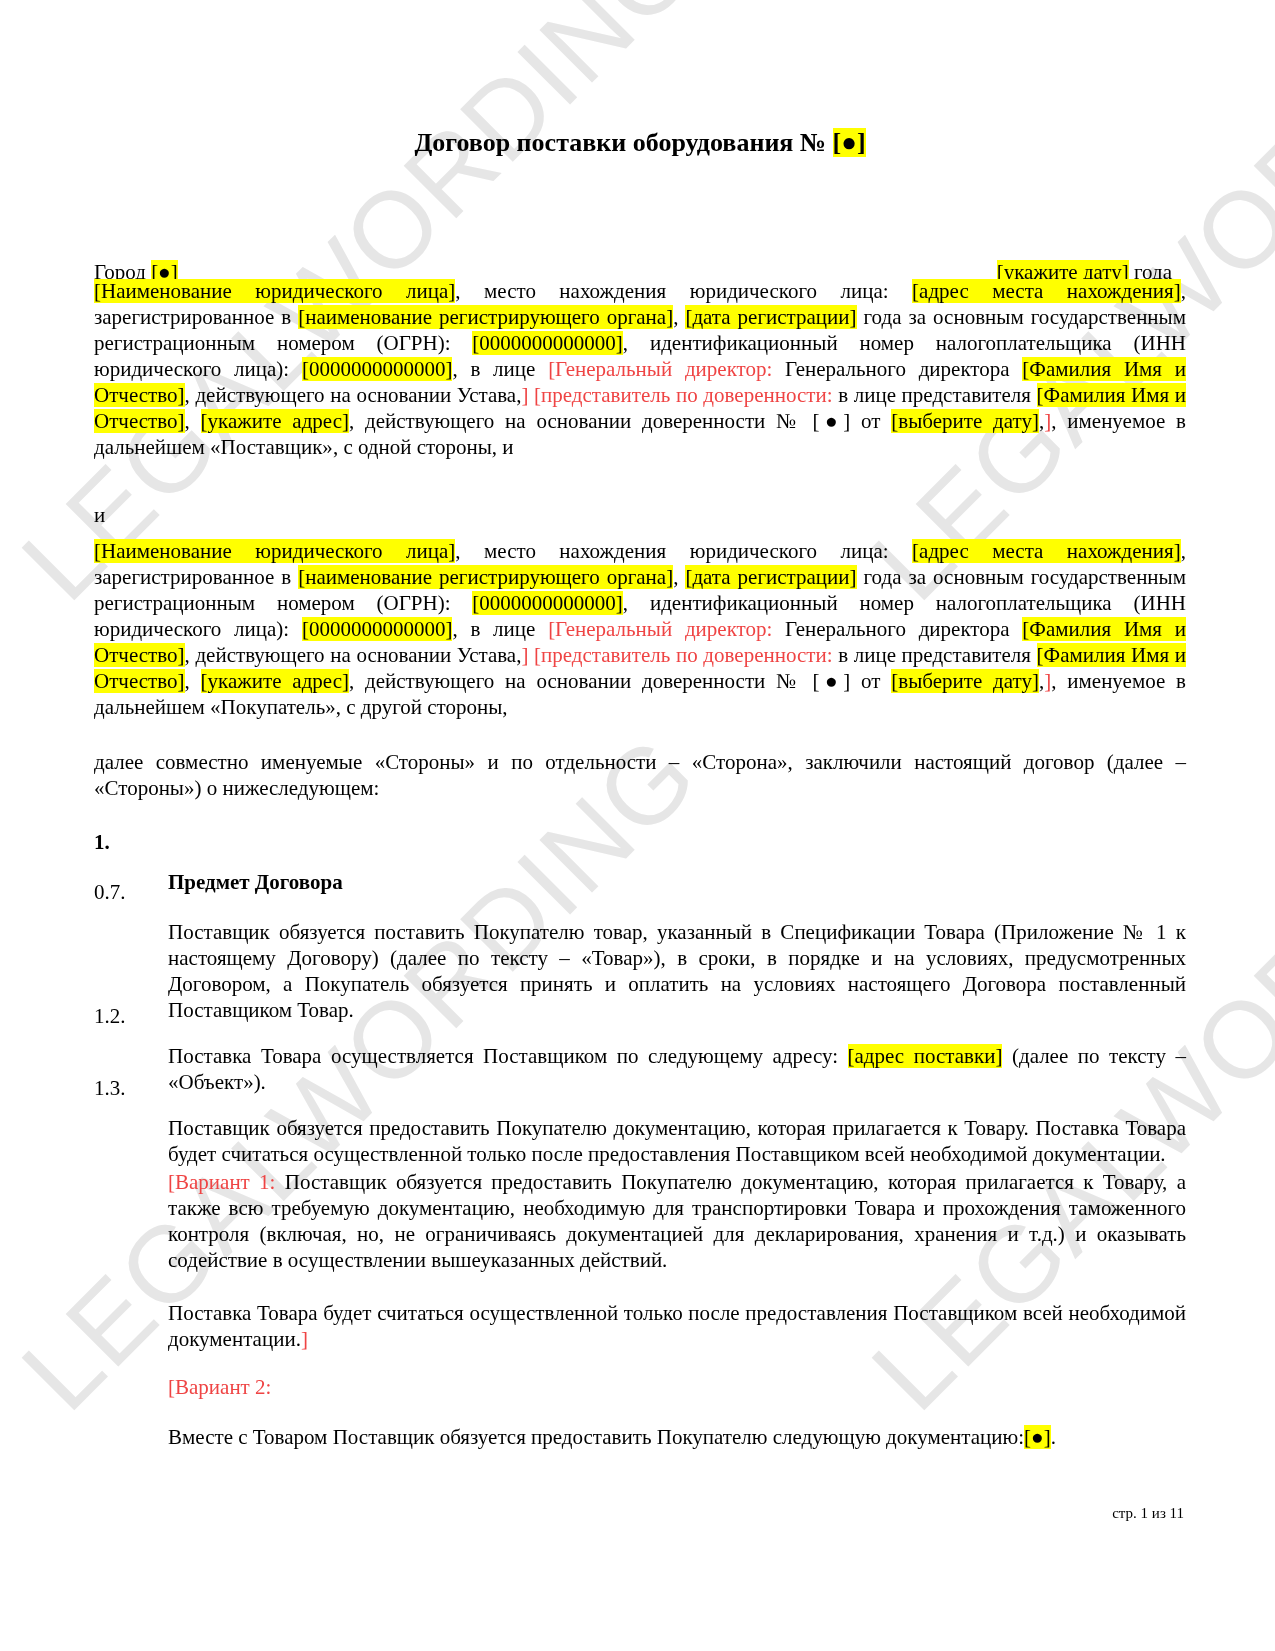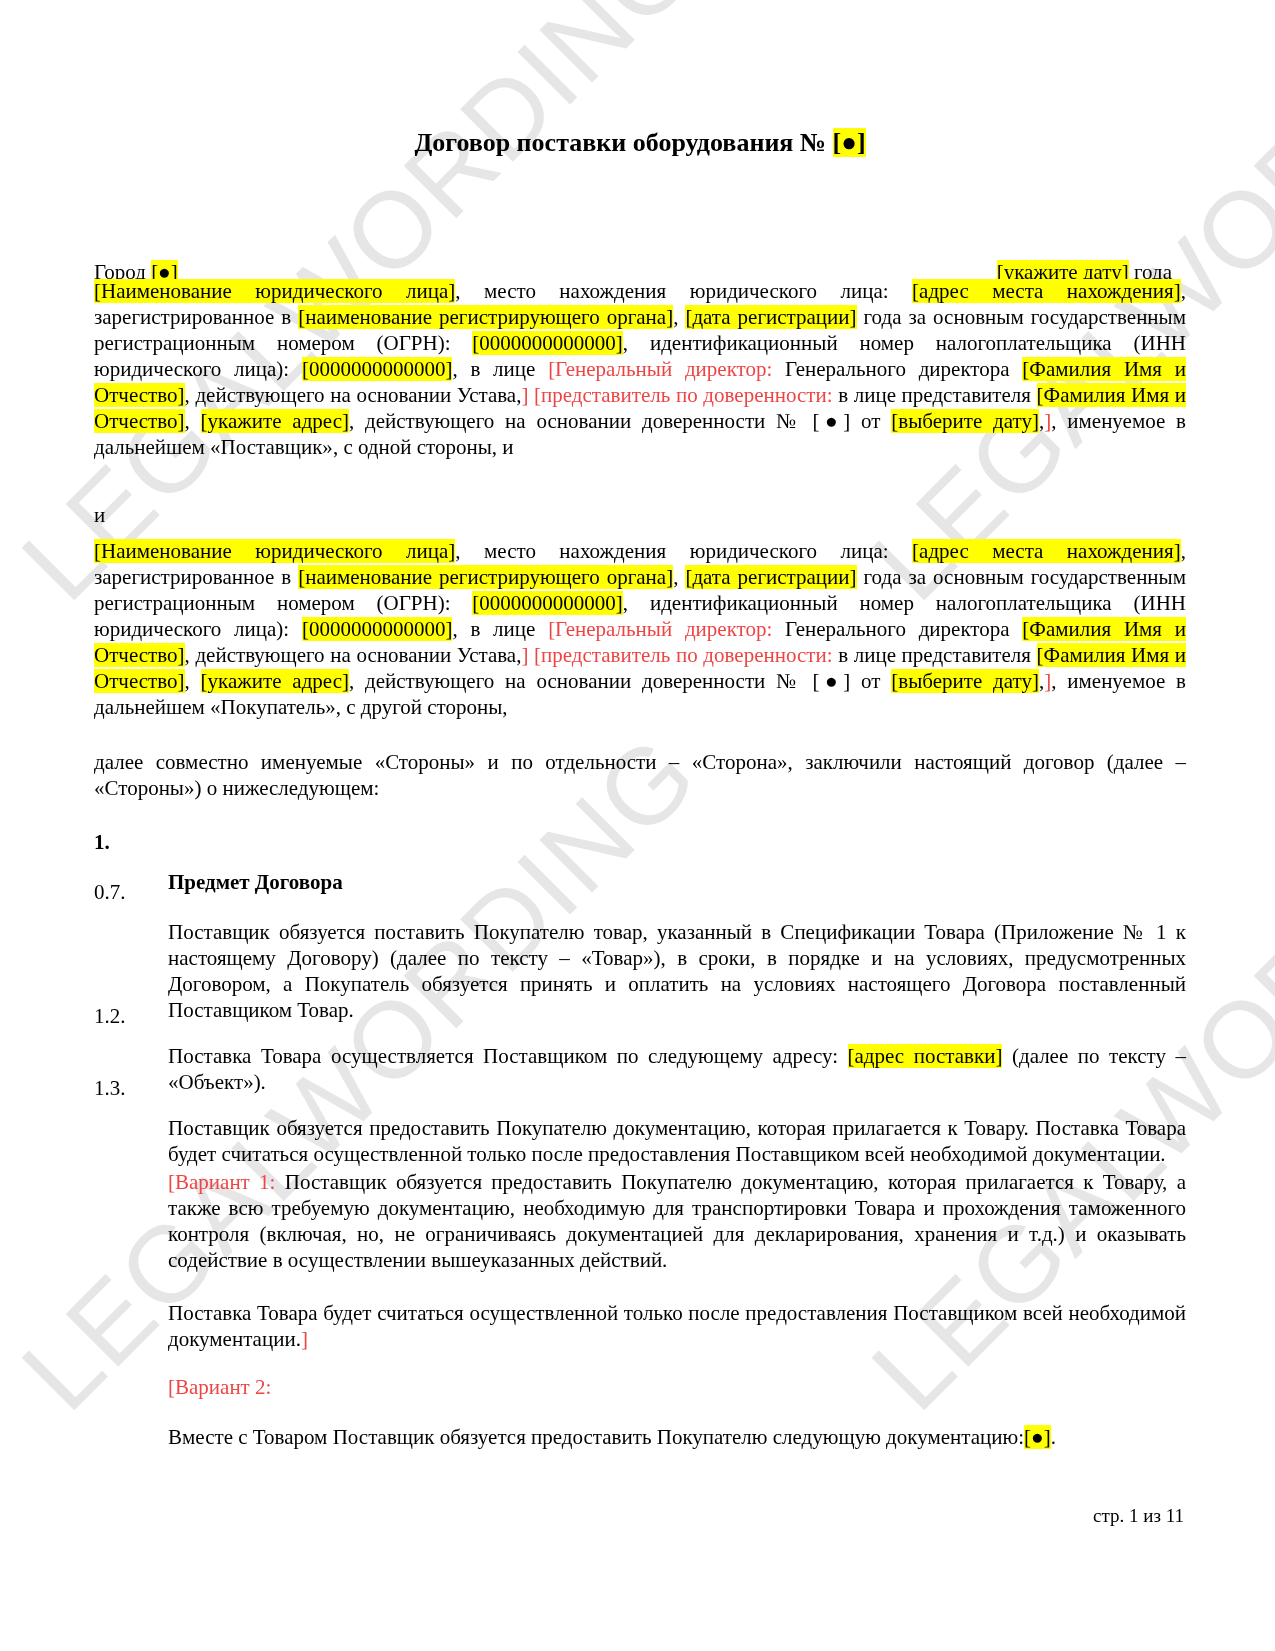--- a/index.html
+++ b/index.html
@@ -27,21 +27,21 @@
   .sec .txt { position: absolute; left: 74px; width: 1018px; margin-top: 40px; }
   .h1 { top: 829px; font-weight: bold; }
   .c11 { top: 879px; }
   .c12 { top: 1003px; }
   .c13 { top: 1075px; }
   .ind { position: absolute; left: 74px; width: 1018px; font-size: 21px; line-height: 26px; }
   .v1 { top: 1169px; }
   .v1b { top: 1300px; }
   .v2 { top: 1374px; }
   .v2b { top: 1424px; }
-  .footer { position: absolute; right: 91px; top: 1505px; font-size: 19px; }
+  .footer { position: absolute; right: 91px; top: 1505px; font-size: 15px; }
   b { font-weight: normal; }
 </style>
 </head>
 <body>
 
 <div class="page">
 
   <div class="wm" style="left:-90px; top:200px;">LEGALWORDING</div>
   <div class="wm" style="left:760px; top:200px;">LEGALWORDING</div>
   <div class="wm" style="left:-90px; top:1010px;">LEGALWORDING</div>

